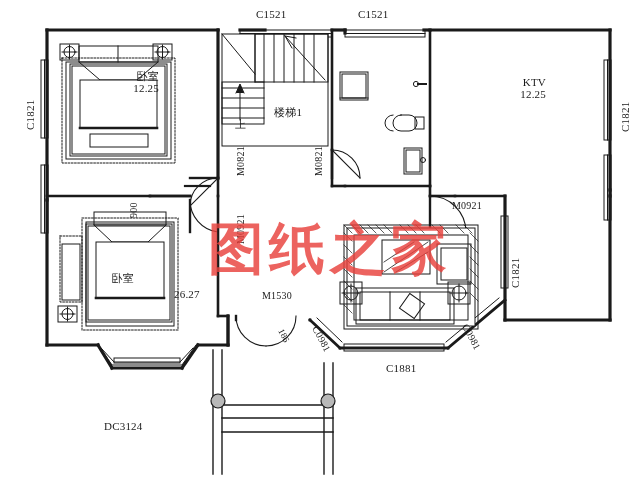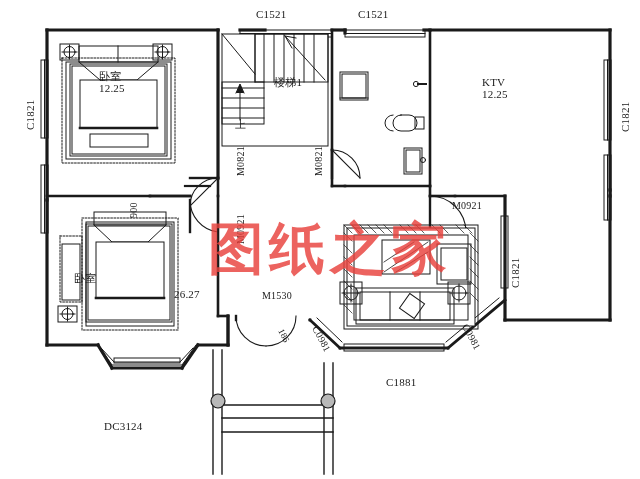--- a/index.html
+++ b/index.html
@@ -5,21 +5,21 @@
   html,body{margin:0;padding:0;background:#ffffff;}
   body{width:640px;height:479px;overflow:hidden;
        font-family:"Liberation Serif","DejaVu Serif",serif;}
   #plan{position:relative;width:640px;height:479px;background:#fff;}
   svg{position:absolute;left:0;top:0;}
   .lbl{position:absolute;color:#1a1a1a;font-family:"Liberation Serif","DejaVu Serif",serif;
        white-space:nowrap;line-height:1.12;letter-spacing:.2px;}
   .lbl.s11{font-size:11px;}
   .lbl.s10{font-size:10px;}
   .lbl.s9{font-size:9px;}
-  .ctr{text-align:left;}
+  .ctr{text-align:right;}
   .rot90{transform:rotate(-90deg);transform-origin:left top;}
   .rot60{transform:rotate(62deg);transform-origin:left top;}
   #watermark{position:absolute;left:208px;top:212px;font-size:56px;
              color:#e8413c;opacity:.82;font-weight:700;letter-spacing:5px;
              font-family:Liberation Serif, serif;
              -webkit-text-stroke:0px;pointer-events:none;}
 </style>
 </head>
 <body>
 
@@ -302,37 +302,37 @@
 <div class="lbl s11 ctr" style="left:74px;top:272px;width:60px;">
   <span>卧室</span>
 </div>
 
 <div class="lbl s11 ctr" style="left:482px;top:76px;width:64px;">
   <span>KTV</span><br>
   <span>12.25</span>
 </div>
 
 
-<div class="lbl s11" style="left:274px;top:76px;">楼梯1</div>
+<div class="lbl s11" style="left:274px;top:106px;">楼梯1</div>
 
 <div class="lbl s11" style="left:235px;top:118px;">上</div>
 
 <div class="lbl s11" style="left:256px;top:8px;">C1521</div>
 
 <div class="lbl s11" style="left:358px;top:8px;">C1521</div>
 
 <div class="lbl s11 rot90" style="left:24px;top:130px;">C1821</div>
 
 <div class="lbl s11 rot90" style="left:619px;top:132px;">C1821</div>
 
 <div class="lbl s11 rot90" style="left:509px;top:288px;">C1821</div>
 
 <div class="lbl s11" style="left:104px;top:383px;margin-top:37px;">DC3124</div>
 
-<div class="lbl s11" style="left:386px;top:376px;">C1881</div>
+<div class="lbl s11" style="left:386px;top:362px;">C1881</div>
 
 <div class="lbl s10 rot60" style="left:320px;top:324px;">C0981</div>
 
 <div class="lbl s10 rot60" style="left:470px;top:322px;">C0981</div>
 
 <div class="lbl s10 rot90" style="left:235px;top:176px;">M0821</div>
 
 <div class="lbl s10 rot90" style="left:313px;top:176px;">M0821</div>
 
 <div class="lbl s10 rot90" style="left:235px;top:244px;">M0921</div>

